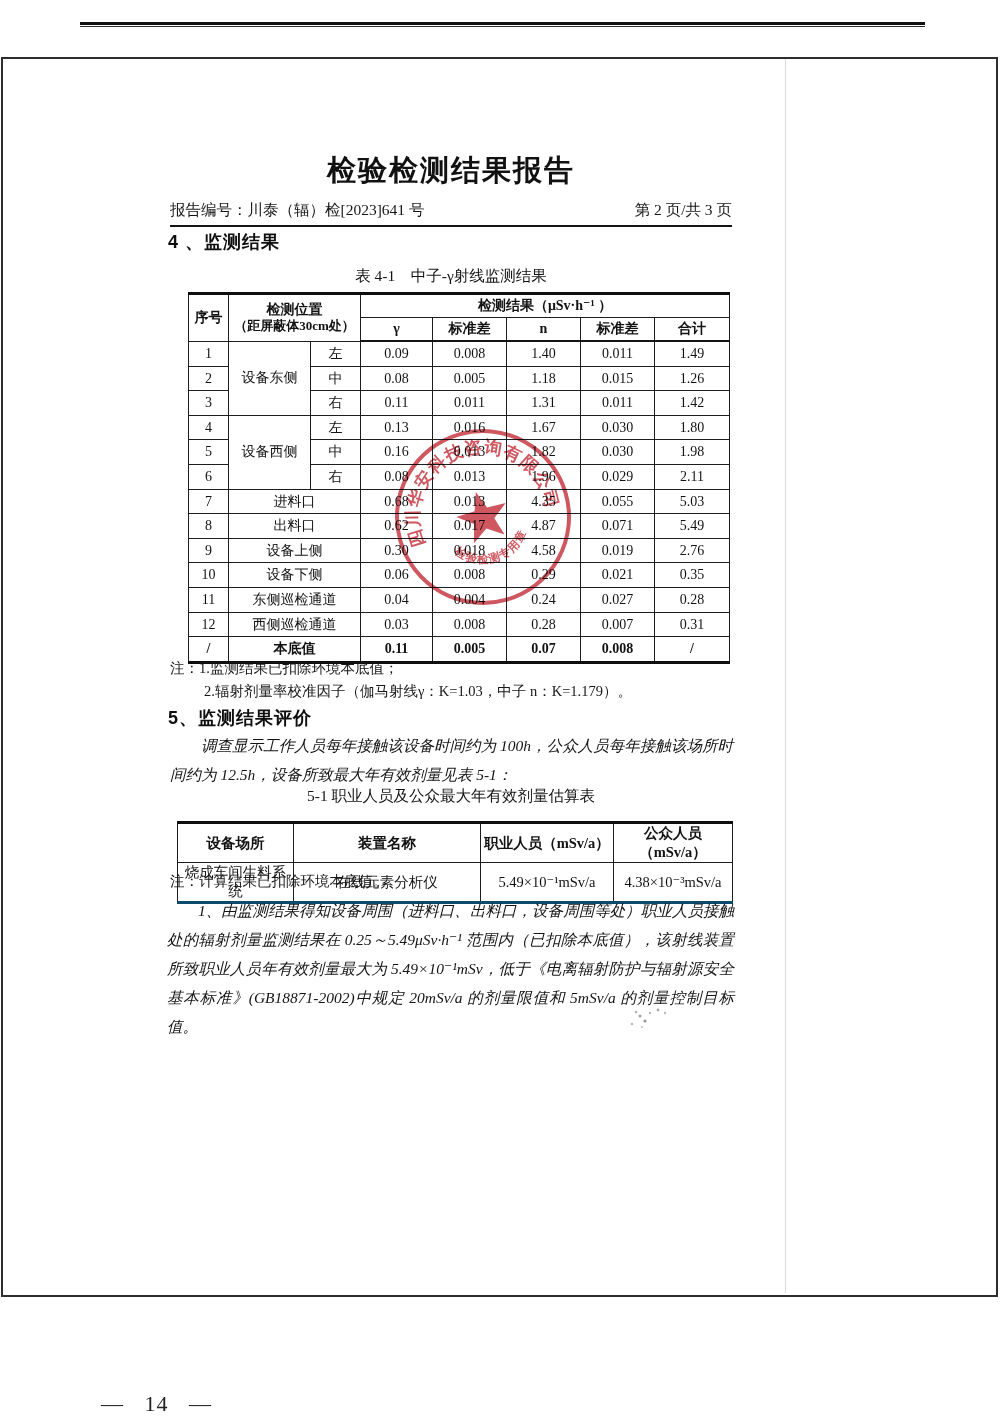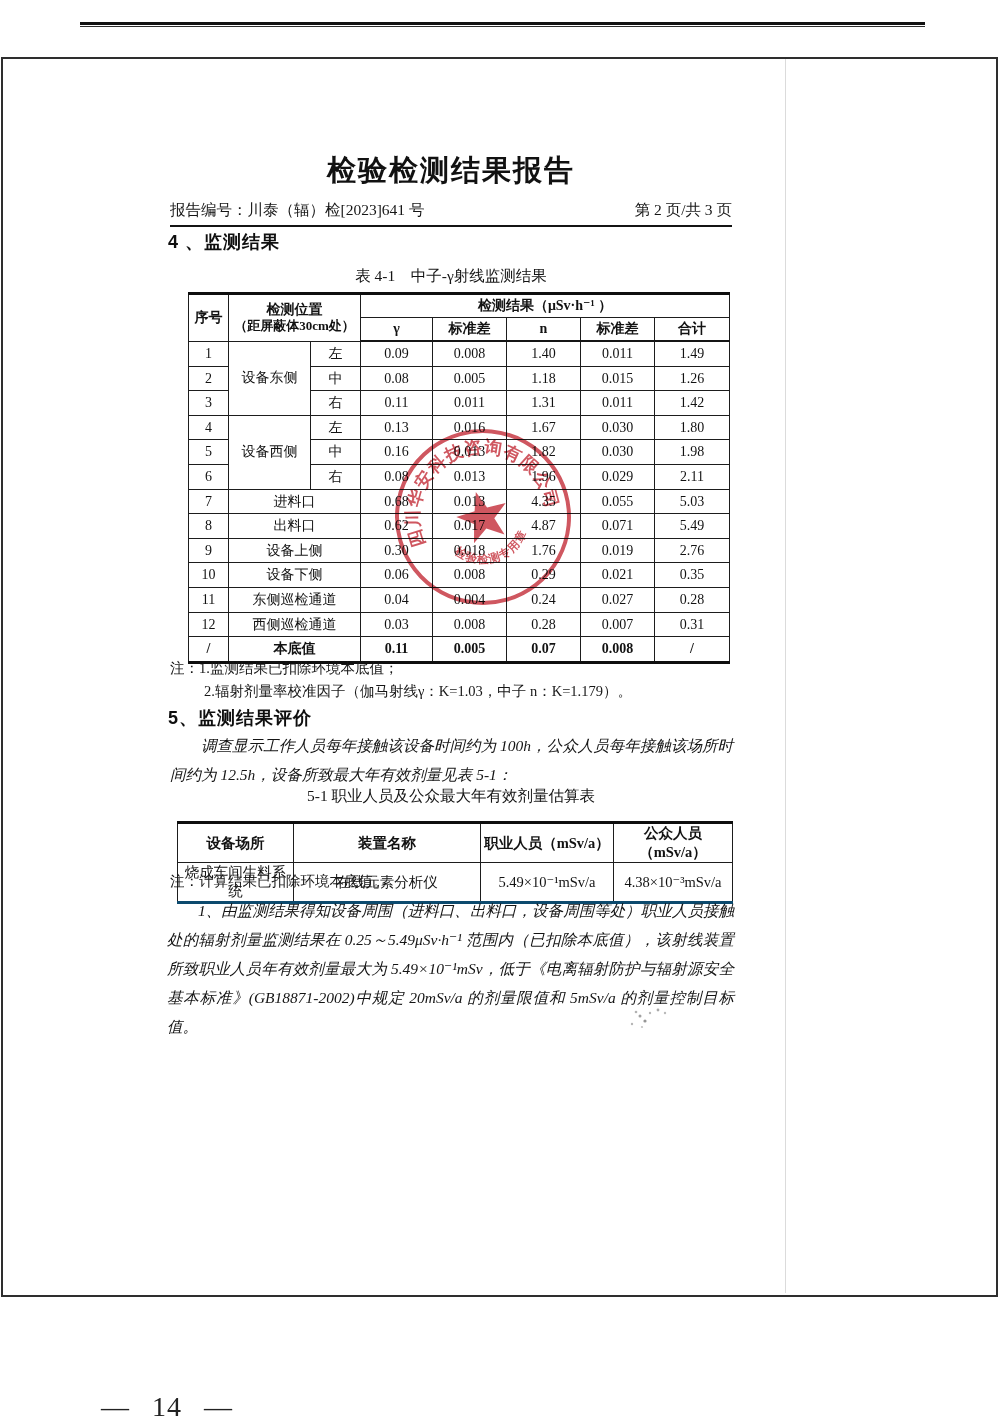--- a/index.html
+++ b/index.html
@@ -74,21 +74,21 @@
   }
   .para1{top:732px;left:170px;width:563px;line-height:28.5px;}
   .para2{top:896px;left:167px;width:567px;line-height:29px;}
   .seal{
     position:absolute;left:392px;top:426px;width:182px;height:182px;
     transform:rotate(-16deg);opacity:.88;mix-blend-mode:multiply;pointer-events:none;
   }
   .seal text{font-family:"Liberation Serif","DejaVu Serif",serif;}
   .pencil-marks{position:absolute;left:622px;top:1000px;width:60px;height:40px;opacity:.65;}
   .page-number{
-    position:absolute;top:1391px;left:101px;font-size:28px;color:#222;
+    position:absolute;top:1391px;left:101px;font-size:22px;color:#222;
     letter-spacing:1px;word-spacing:14px;text-align:center;
   }
 </style>
 </head>
 <body>
 
 <div class="sheet">
 
   <div class="top-rule"></div>
   <div class="page-frame"></div>
@@ -204,21 +204,21 @@
       <td>0.017</td>
       <td>4.87</td>
       <td>0.071</td>
       <td>5.49</td>
     </tr>
     <tr>
       <td>9</td>
       <td colspan="2">设备上侧</td>
       <td>0.30</td>
       <td>0.018</td>
-      <td>1.76</td>
+      <td>4.58</td>
       <td>0.019</td>
       <td>2.76</td>
     </tr>
     <tr>
       <td>10</td>
       <td colspan="2">设备下侧</td>
       <td>0.06</td>
       <td>0.008</td>
       <td>0.29</td>
       <td>0.021</td>

